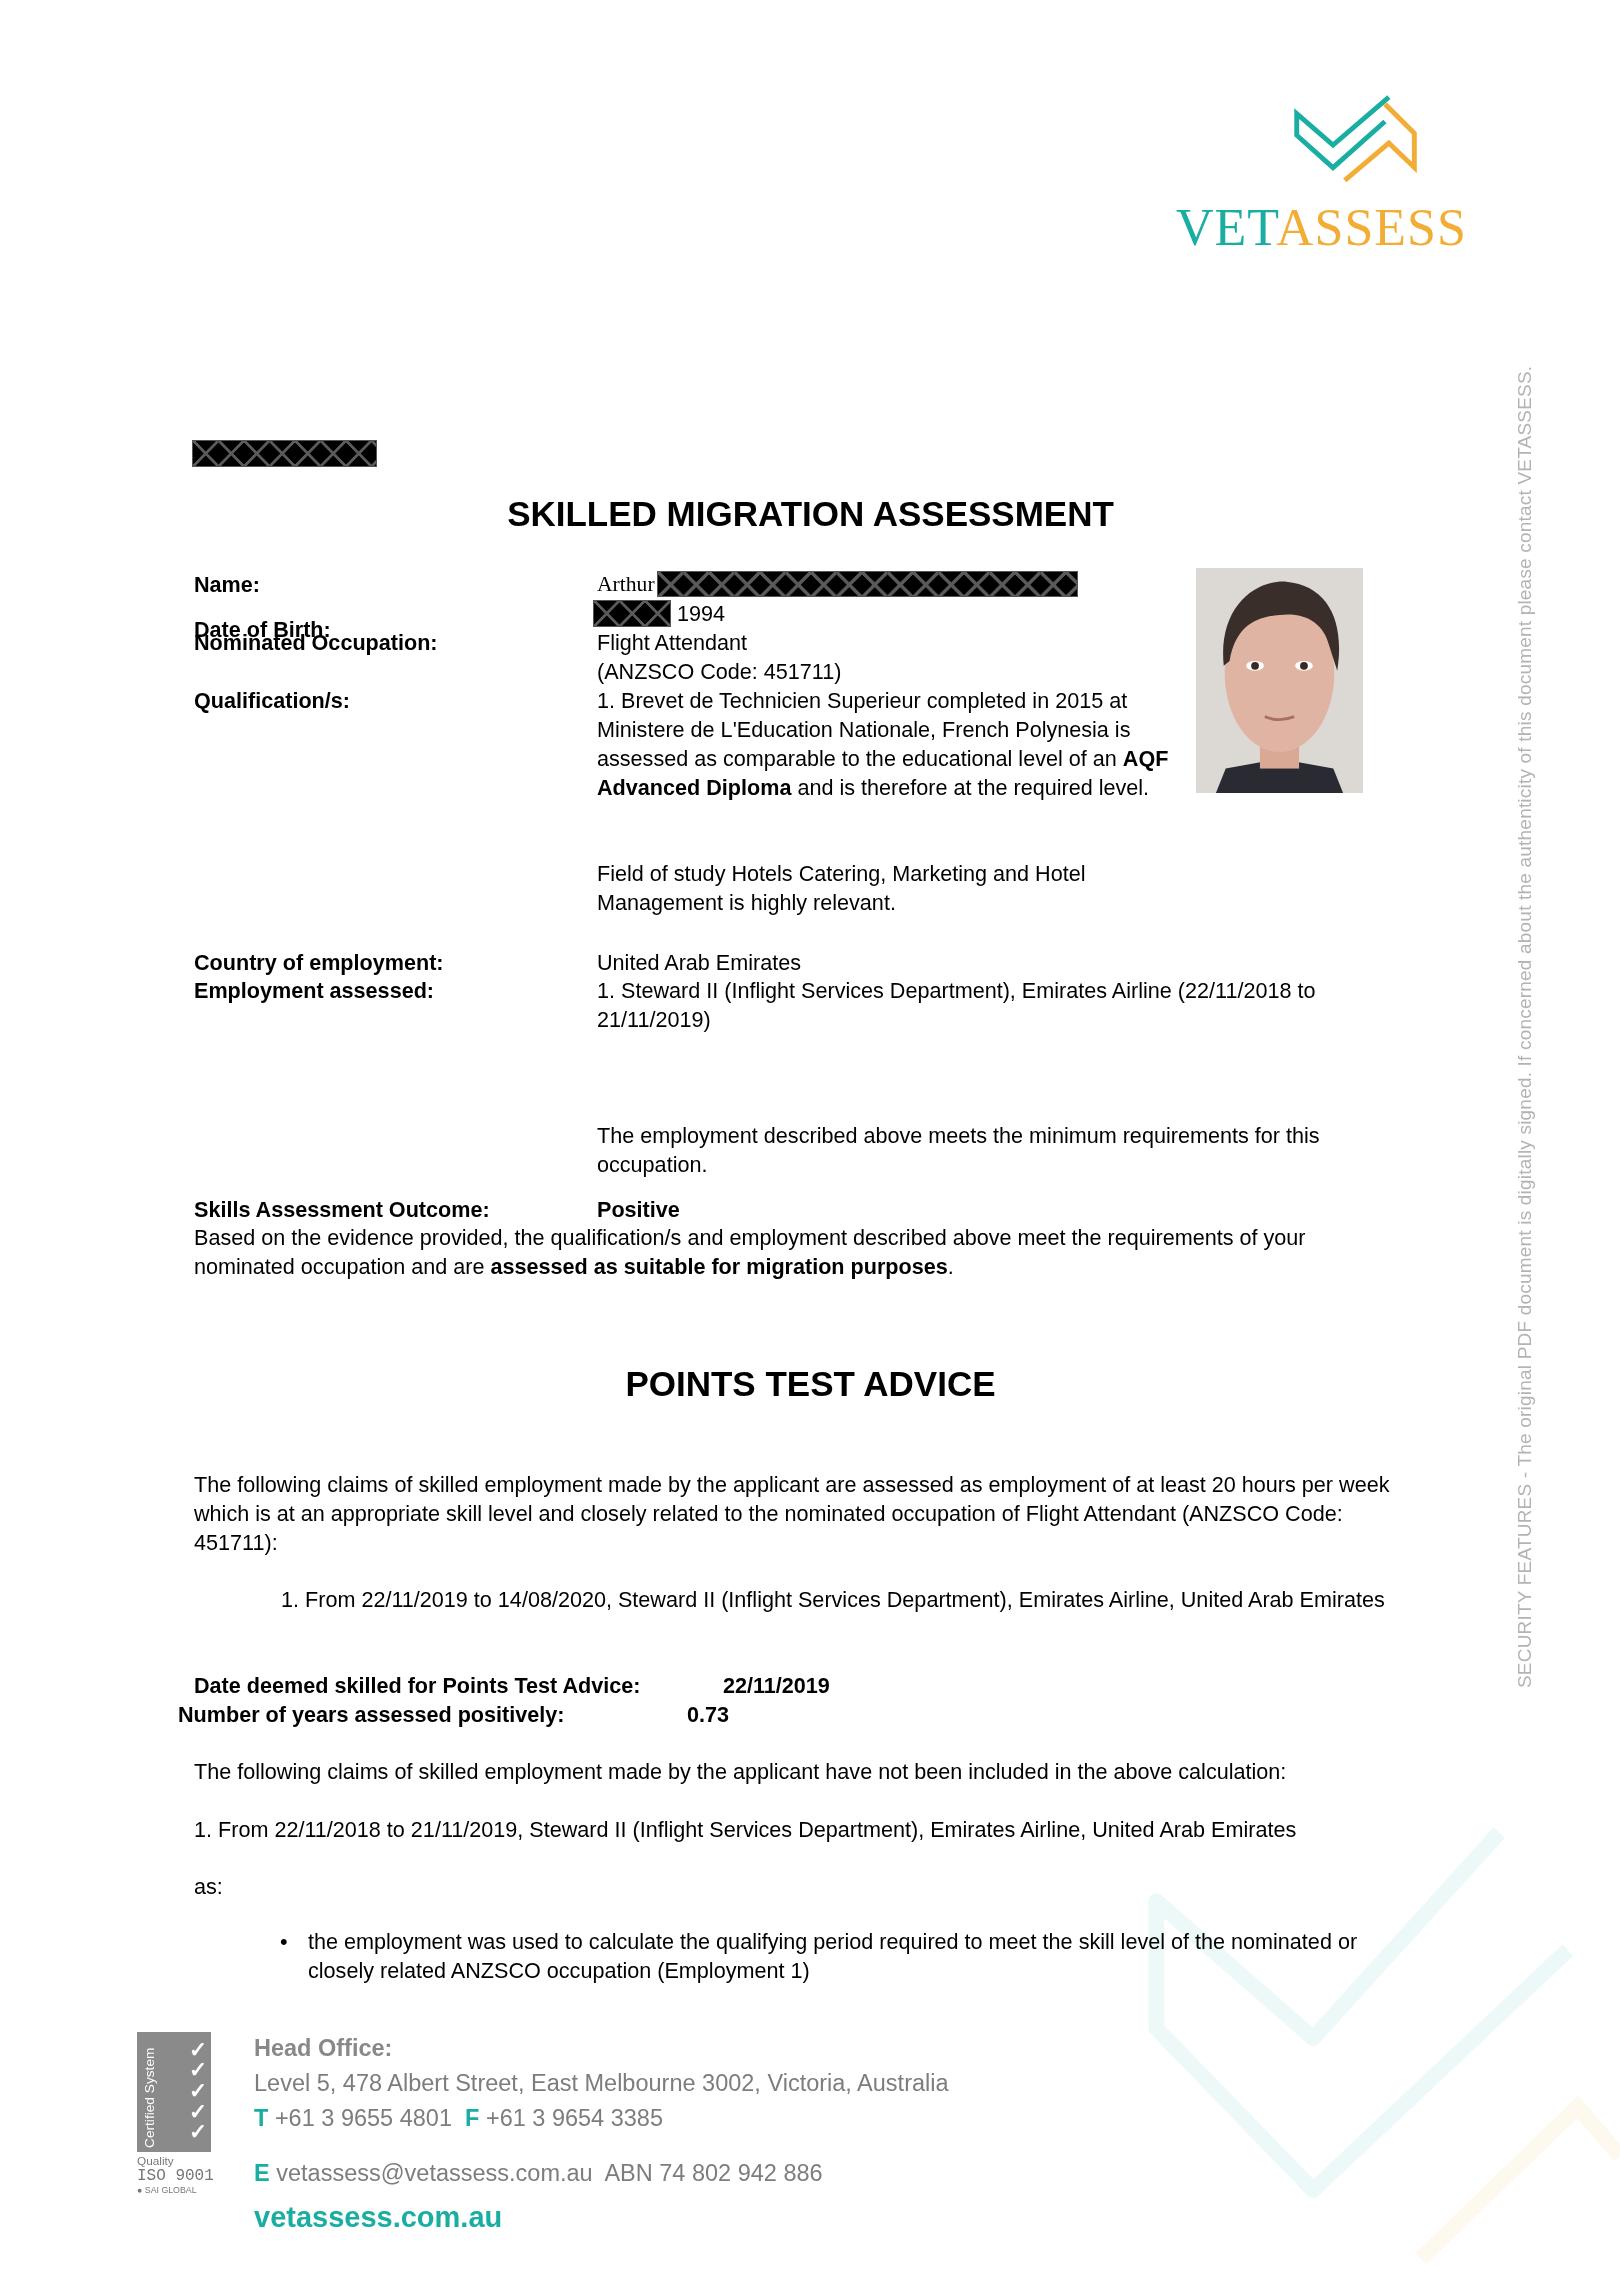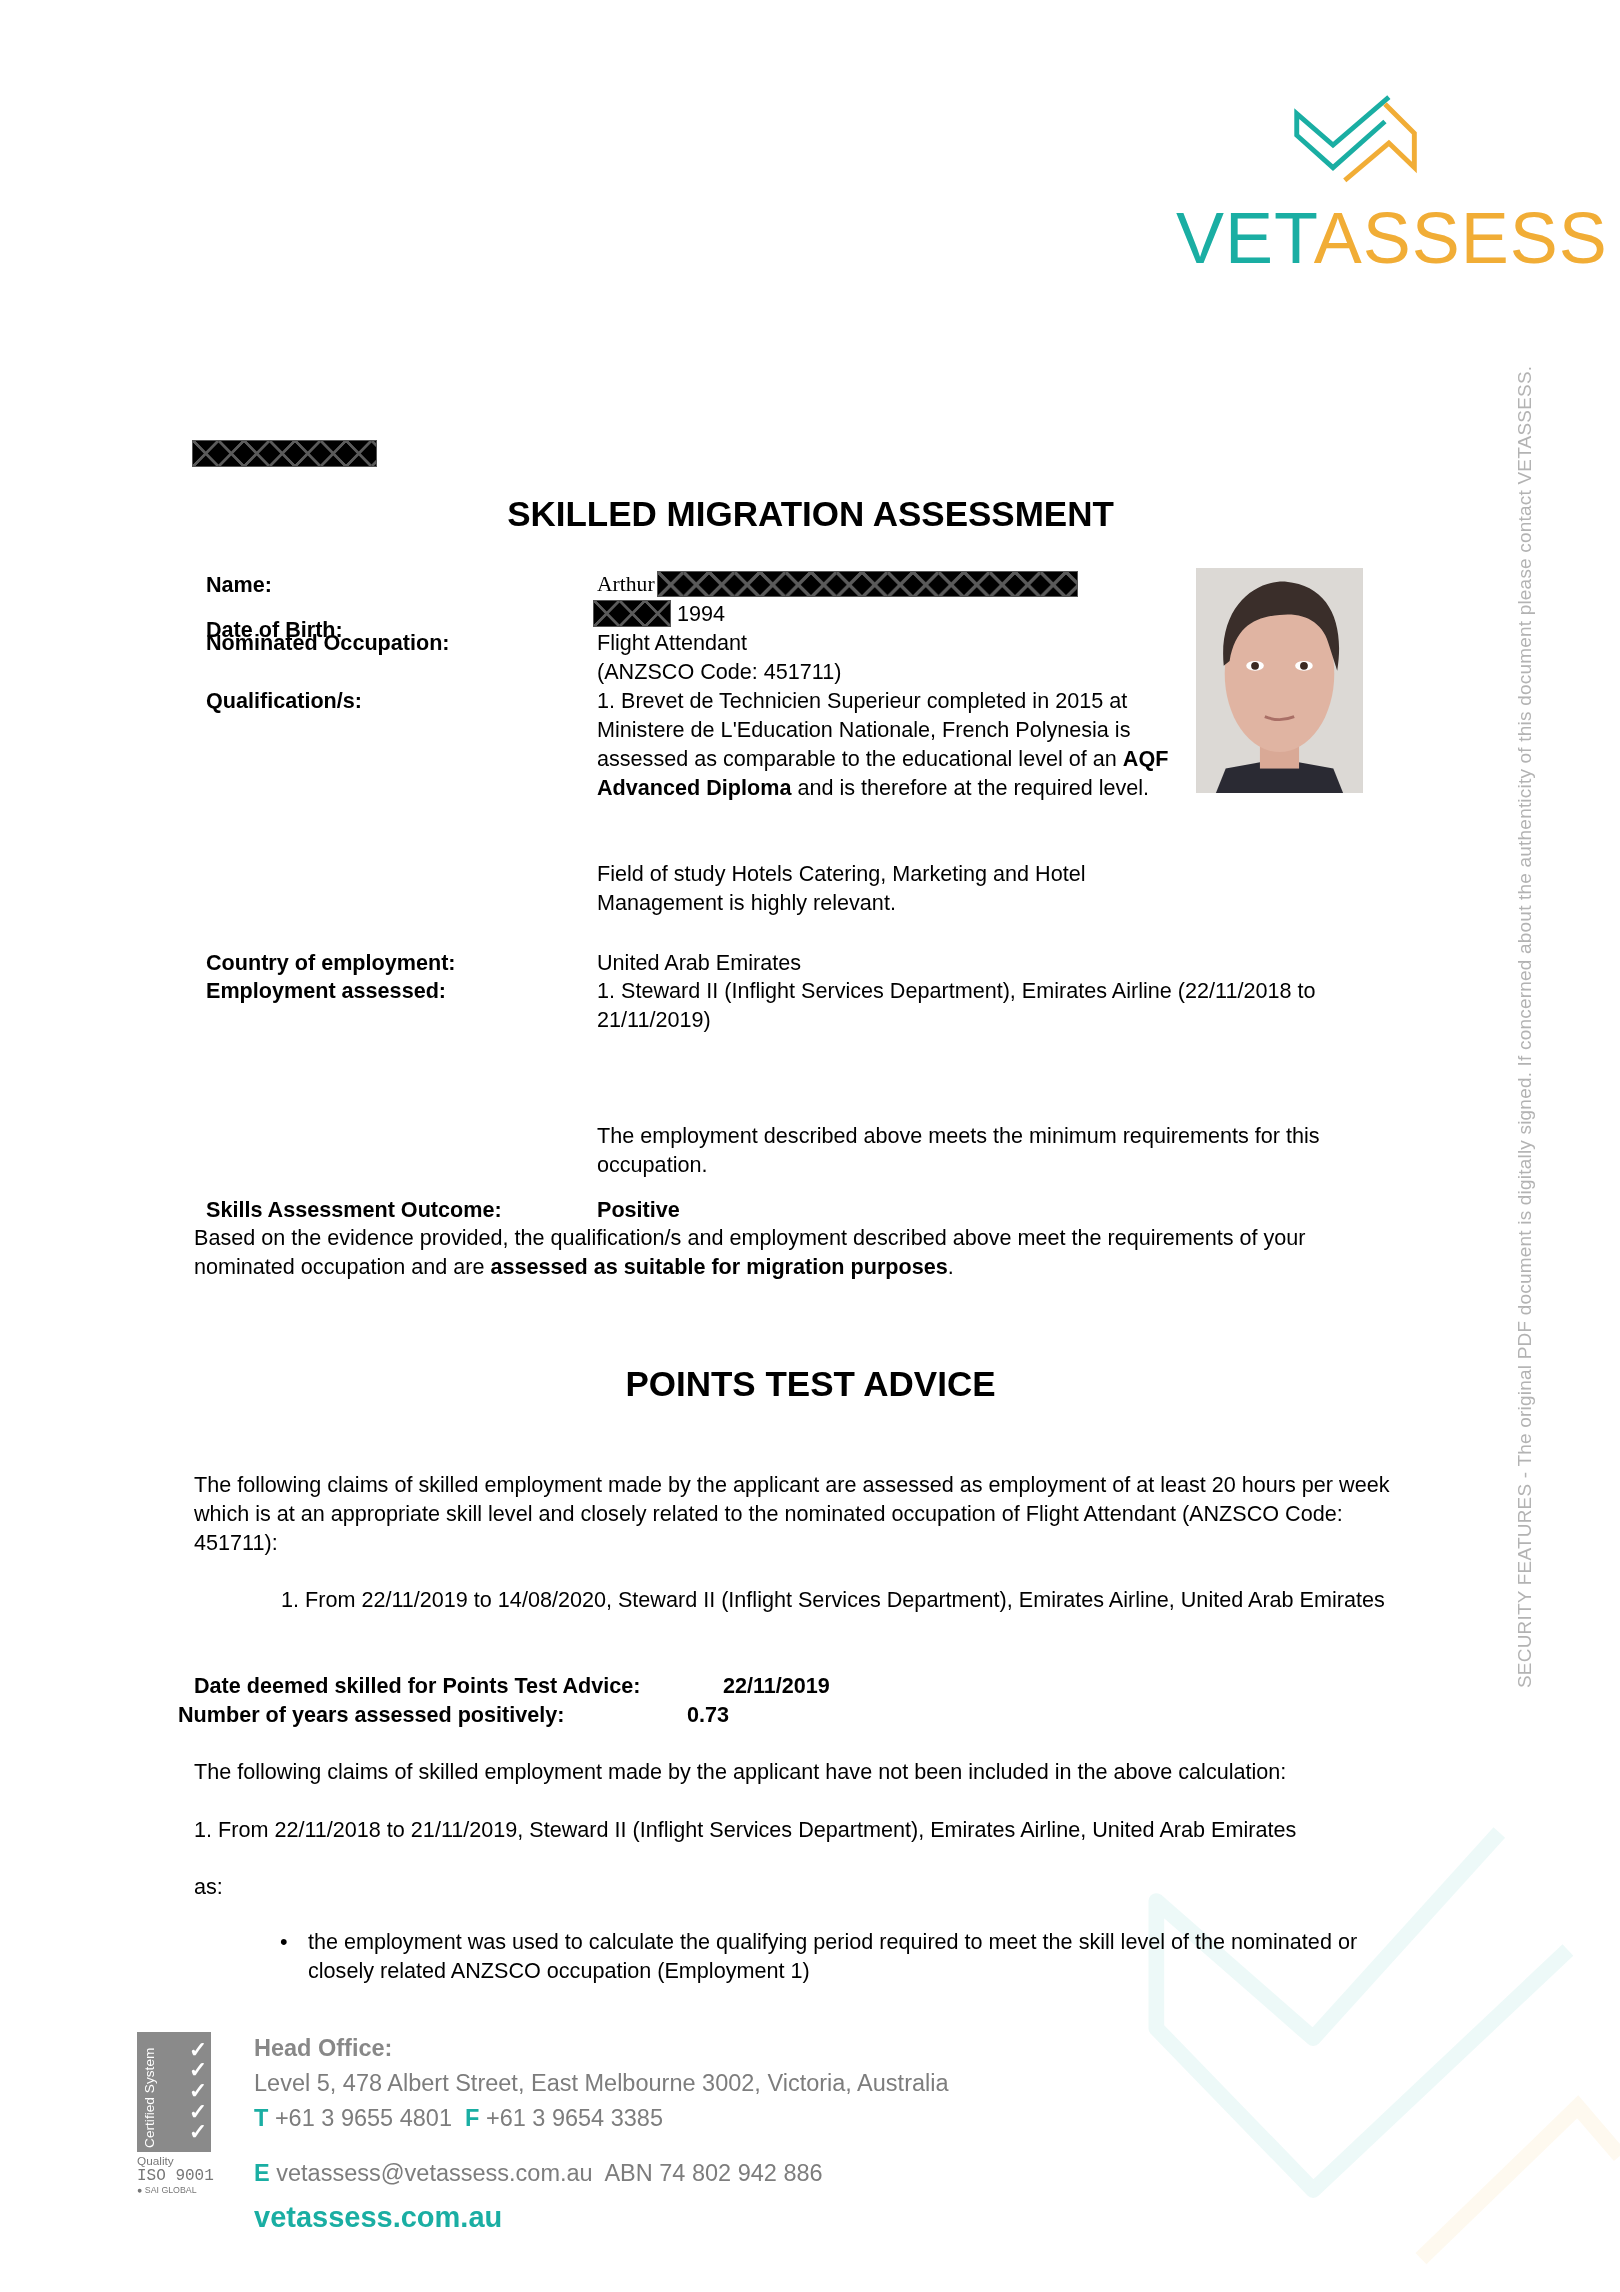--- a/index.html
+++ b/index.html
@@ -6,25 +6,25 @@
   body { width: 1620px; height: 2293px; position: relative; overflow: hidden;
          font-family: "Liberation Sans", sans-serif; color: #000; }
   .abs { position: absolute; }
   .txt { font-size: 21.6px; line-height: 29px; }
   .b { font-weight: bold; }
   .redact { display: inline-block; background: #000; vertical-align: middle;
     background-image:
       linear-gradient(45deg, transparent 46%, #5a5a5a 46%, #5a5a5a 54%, transparent 54%),
       linear-gradient(-45deg, transparent 46%, #5a5a5a 46%, #5a5a5a 54%, transparent 54%);
     background-size: 25.5px 25.5px; border: 1px solid #555; box-sizing: border-box; }
-  .logo-text { font-size: 72px; letter-spacing: 1px; line-height: 1; }
+  .logo-text { font-size: 52px; letter-spacing: 1px; line-height: 1; font-family: Liberation Serif, serif; }
   .teal { color: #1aaea3; }
   .amber { color: #f1ad36; }
   .section-title { font-size: 35px; font-weight: bold; text-align: center; width: 100%; left: 0; }
-  .label { left: 194px; font-weight: bold; margin-left: 12px; }
+  .label { left: 194px; font-weight: bold; }
   .wide { left: 194px; width: 1215px; }
   .footer-grey { color: #7d7d7d; font-size: 23.5px; line-height: 35px; }
   .footer-teal { color: #1aaea3; font-weight: bold; }
   .security { transform: rotate(-90deg); transform-origin: left top; white-space: nowrap;
               font-size: 19px; color: #b3b3b3; letter-spacing: 0.2px; }
   ul.bullets { margin: 0; padding-left: 0; list-style: none; }
   ul.bullets li { position: relative; padding-left: 28px; }
   ul.bullets li::before { content: "\2022"; position: absolute; left: 0; top: 0; font-size: 21.6px; }
   .iso-box { background: #8a8a8a; width: 74px; height: 120px; }
 </style>

